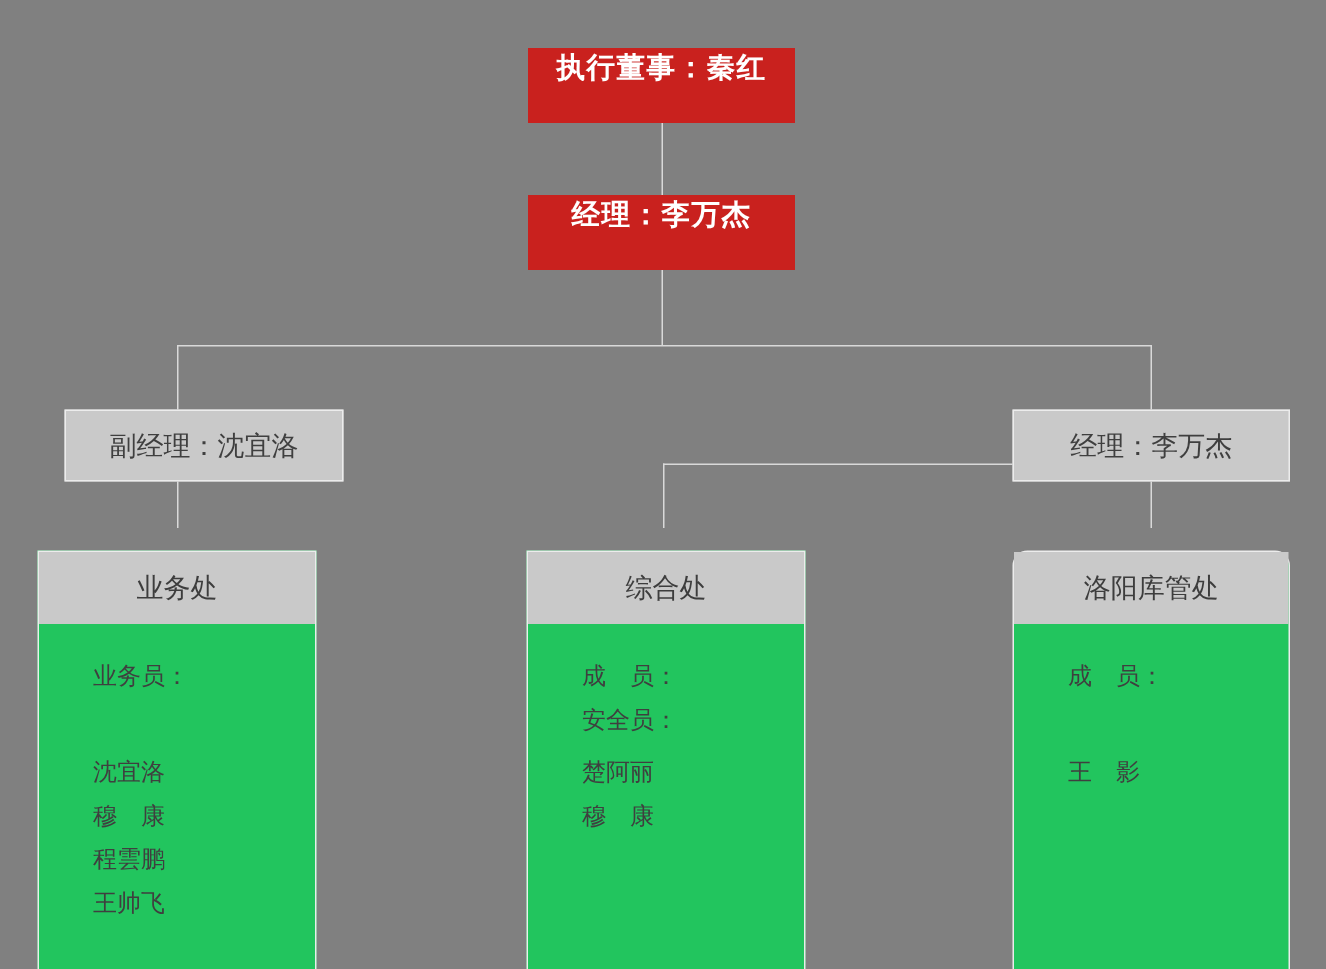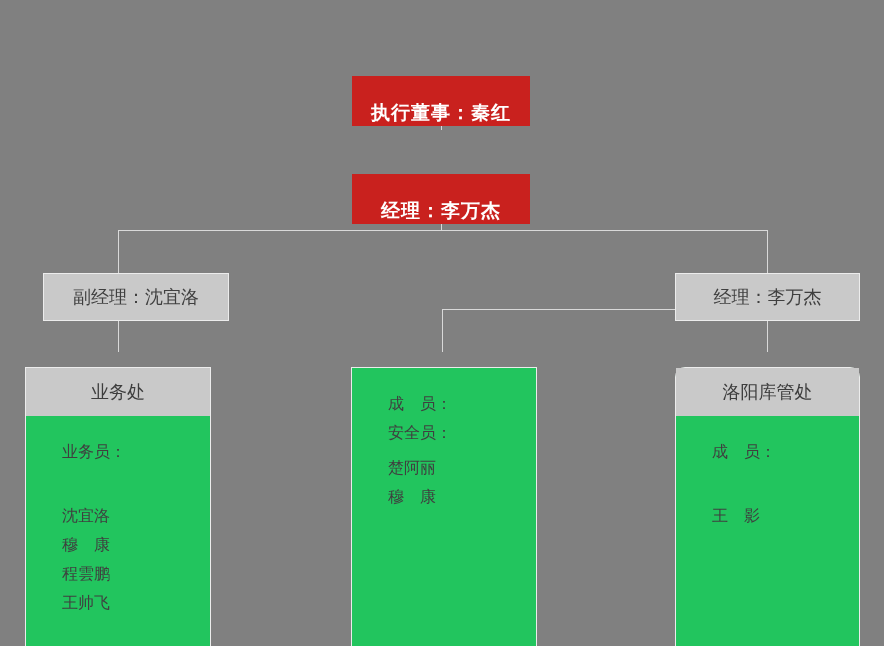--- a/index.html
+++ b/index.html
@@ -23,23 +23,22 @@
 
   
   .node-red{
     position:absolute;
     width:178px;height:50px;
     background:#c9211e;
     color:#ffffff;
     font-size:19px;
     font-weight:bold;
     letter-spacing:1px;
-    display:flex;align-items:flex-end;justify-content:center;
+    display:flex;align-items:flex-start;justify-content:center;
     box-sizing:border-box;
-    margin-top:44px;
   }
 
   
   .node-gray{
     position:absolute;
     width:186px;height:48px;
     background:#c9c9c9;
     border:1px solid #ececec;
     color:#3f3f3f;
     font-size:18px;
@@ -126,20 +125,23 @@
       <div class="member-row">
         <span class="member-label"></span><span>程雲鹏</span>
       </div>
       <div class="member-row">
         <span class="member-label"></span><span>王帅飞</span>
       </div>
     </div>
   </div>
 
   <div class="dept" style="left:351px;">
+    <div class="dept-header">
+      <span>综合处</span>
+    </div>
     <div class="dept-body">
       <div class="member-row">
         <span class="member-label">成　员：</span><span>楚阿丽</span>
       </div>
       <div class="member-row">
         <span class="member-label">安全员：</span><span>穆　康</span>
       </div>
     </div>
   </div>
 

